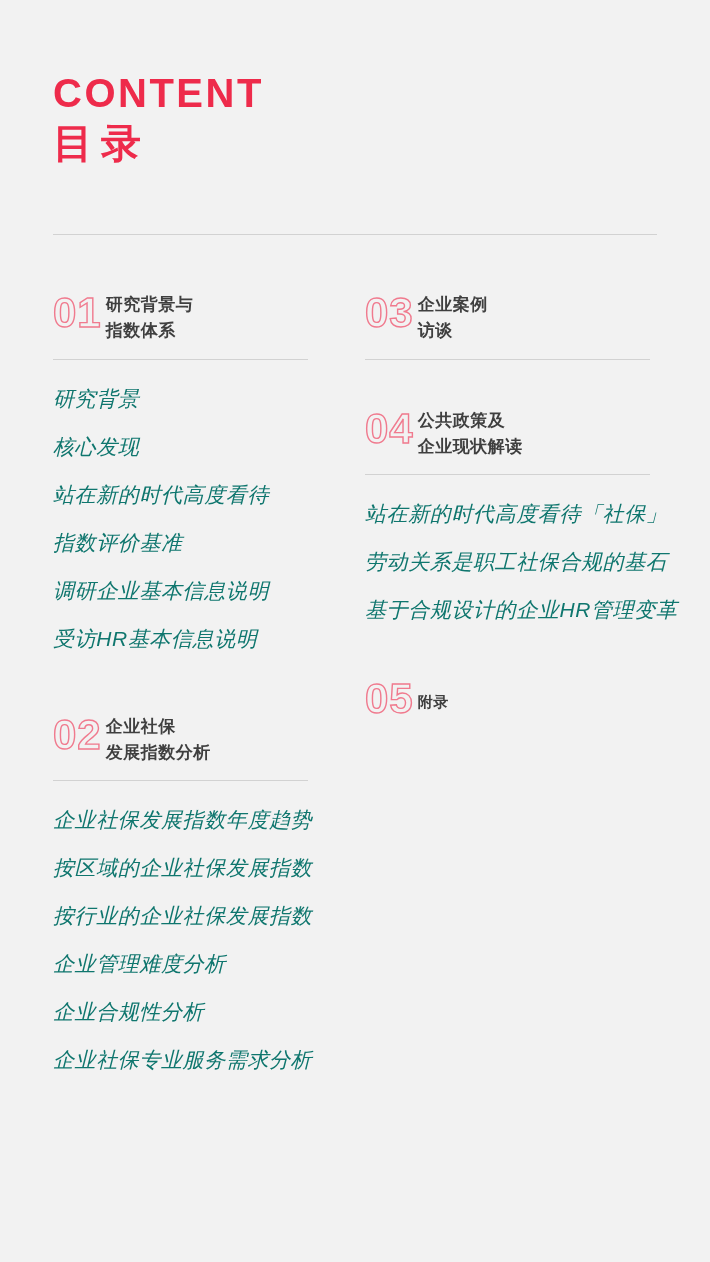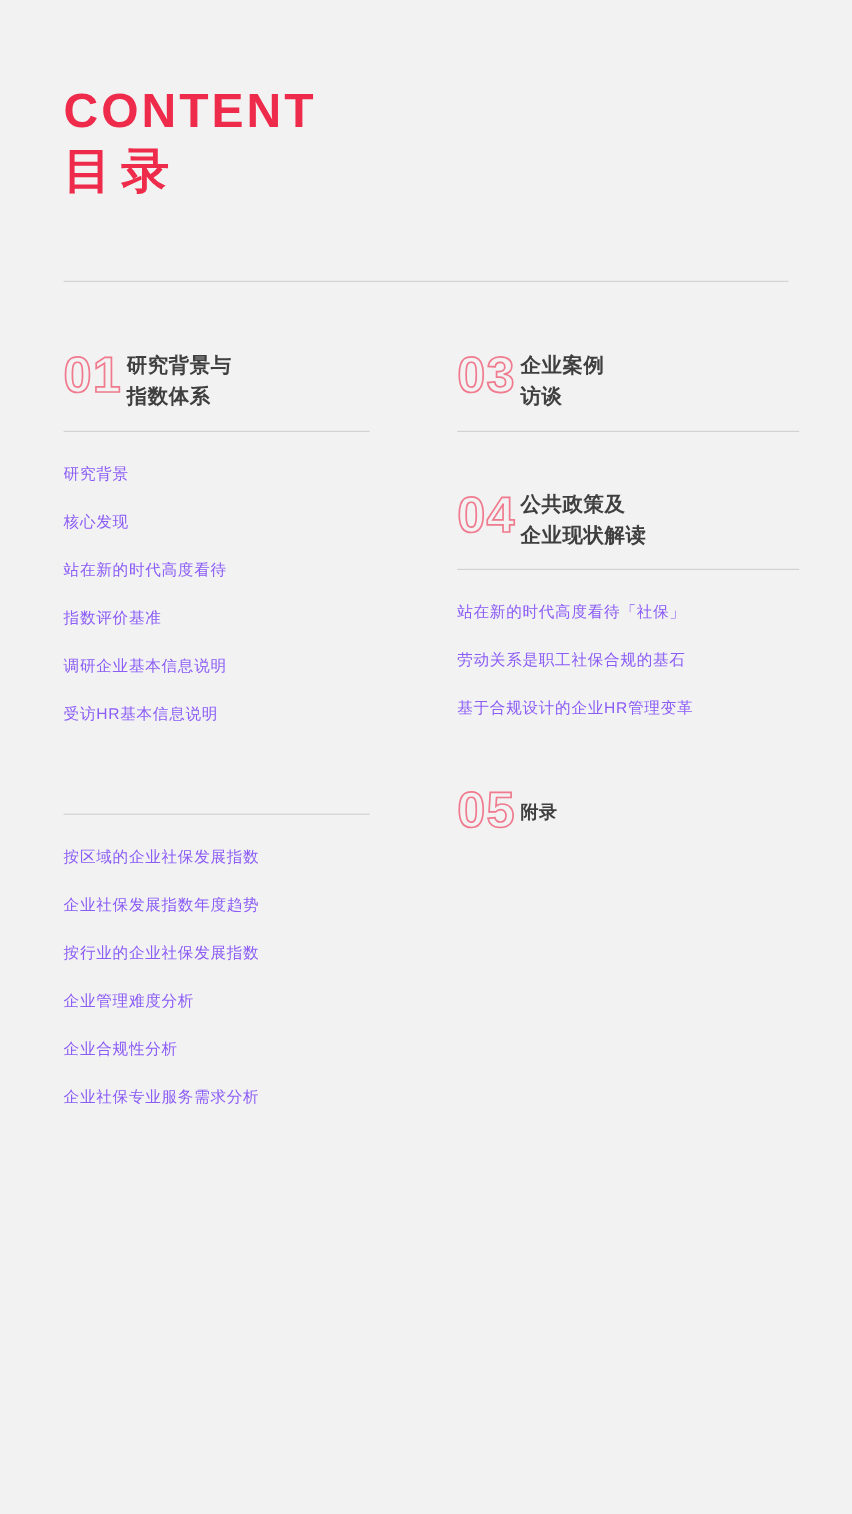--- a/index.html
+++ b/index.html
@@ -52,21 +52,21 @@
     height: 1px;
     background: #d2d2d2;
   }
 
   
   .col {
     position: absolute;
     width: 300px;
   }
   .col-left { left: 53px; top: 290px; }
-  .col-right { left: 381px; top: 290px; }
+  .col-right { left: 365px; top: 290px; }
 
   
   .section {
     position: relative;
     margin-bottom: 0;
   }
   .section-head {
     display: flex;
     align-items: flex-start;
     gap: 4px;
@@ -98,26 +98,27 @@
   }
   .rule-w255 { width: 255px; }
   .rule-w285 { width: 285px; }
 
   .items {
     list-style: none;
     margin: 0;
     padding: 0;
   }
   .items li {
-    font-size: 13px;
-    color: #8b5cf6;
+    font-size: 21px;
+    color: #0f766e;
     line-height: 1;
     letter-spacing: 0.6px;
     margin-top: 27px;
     white-space: nowrap;
+    font-style: italic;
   }
   .items li:first-child { margin-top: 28px; }
 
   .gap-02 { height: 63px; }
   .gap-04 { height: 46px; }
   .gap-05 { height: 56px; }
 
   .section-05 .sec-title {
     padding-top: 14px;
     font-size: 15px;
@@ -152,24 +153,31 @@
         <li>站在新的时代高度看待</li>
         <li>指数评价基准</li>
         <li>调研企业基本信息说明</li>
         <li>受访HR基本信息说明</li>
       </ul>
     </div>
 
     <div class="gap-02"></div>
 
     <div class="section section-02">
+      <div class="section-head">
+        <div class="sec-num">02</div>
+        <div class="sec-title">
+          <span class="line1">企业社保</span>
+          <span class="line2">发展指数分析</span>
+        </div>
+      </div>
       <div class="sec-rule rule-w255"></div>
       <ul class="items">
+        <li>企业社保发展指数年度趋势</li>
         <li>按区域的企业社保发展指数</li>
-        <li>企业社保发展指数年度趋势</li>
         <li>按行业的企业社保发展指数</li>
         <li>企业管理难度分析</li>
         <li>企业合规性分析</li>
         <li>企业社保专业服务需求分析</li>
       </ul>
     </div>
 
   </div>
 
   <div class="col col-right">

